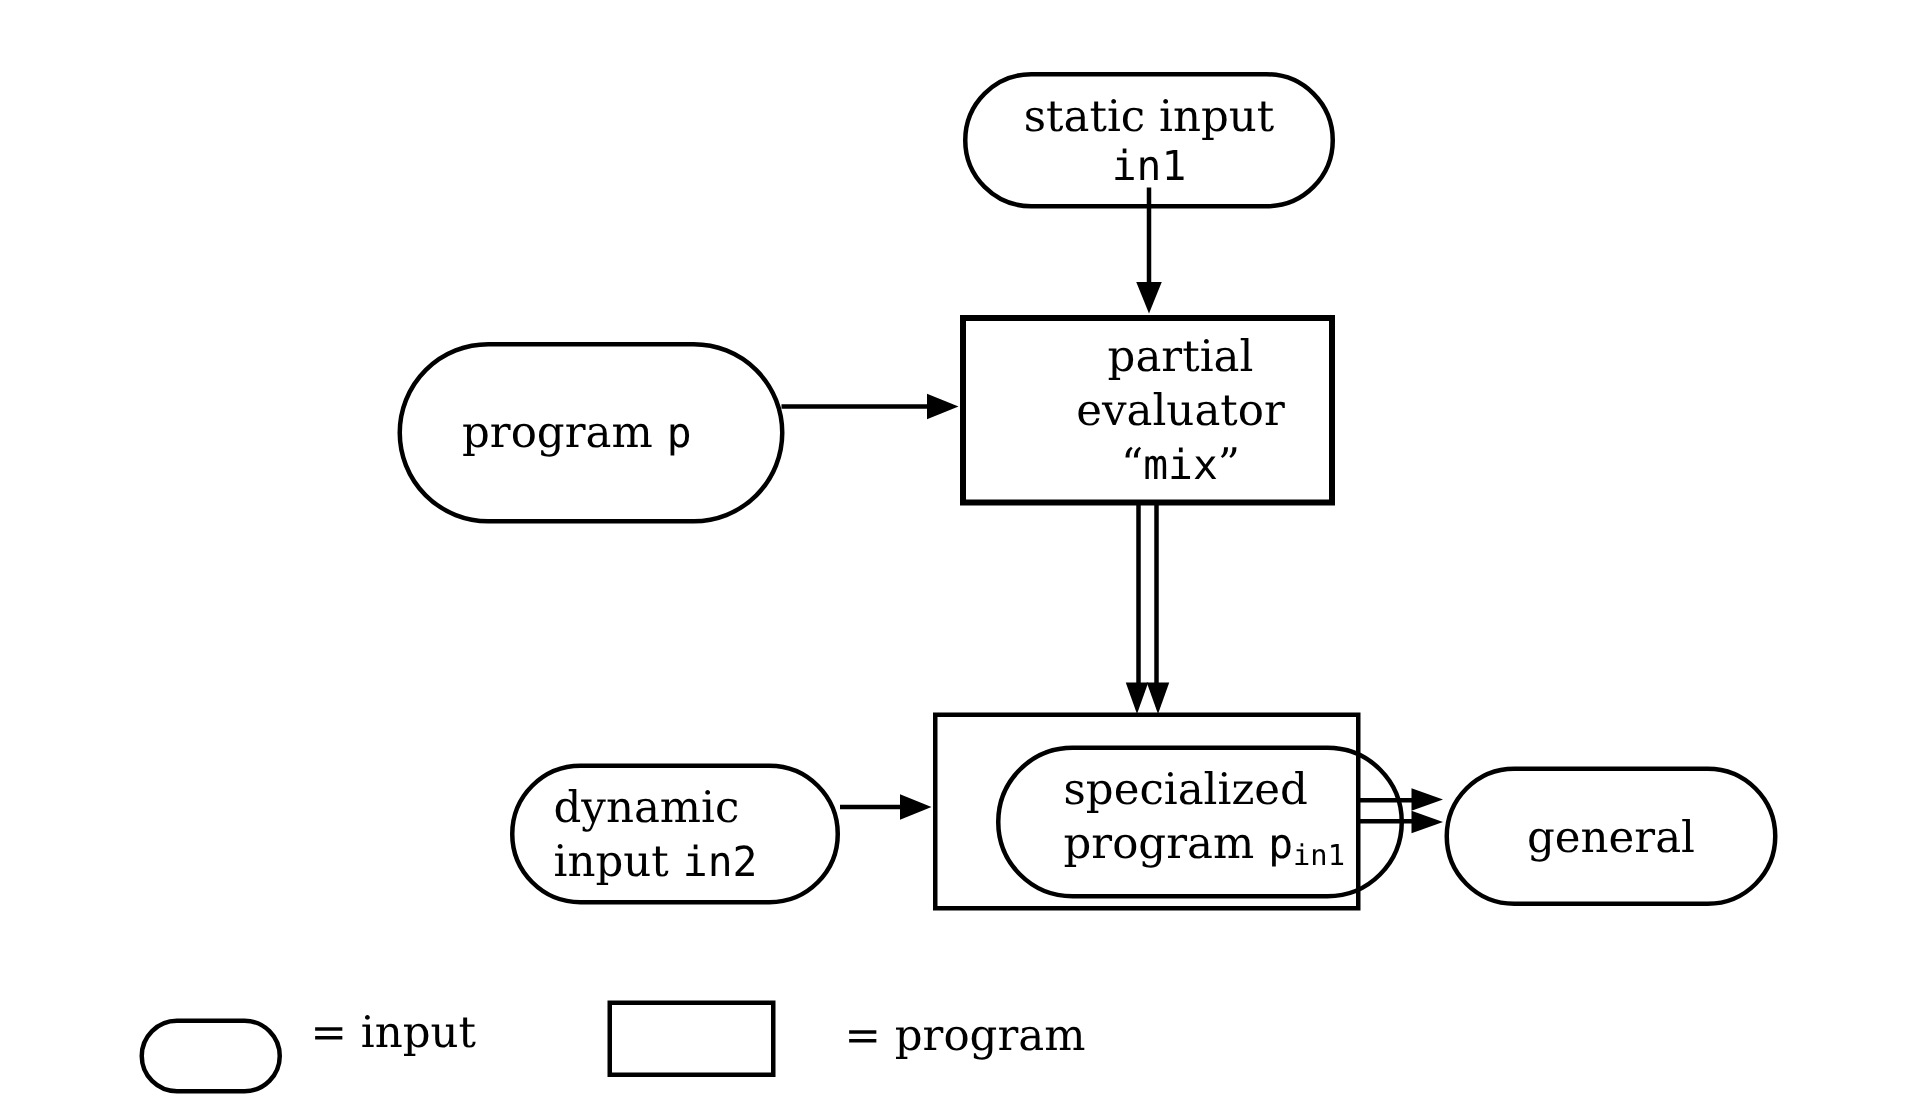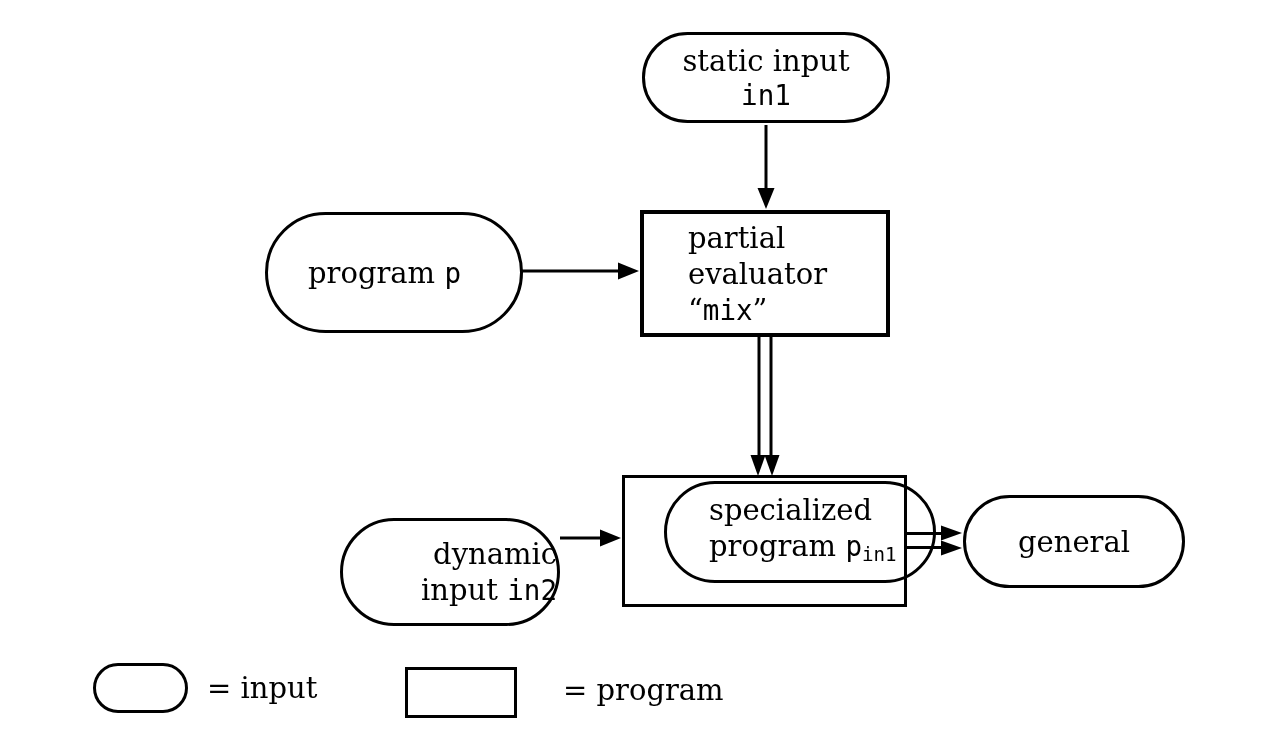--- a/index.html
+++ b/index.html
@@ -29,21 +29,21 @@
   .arrows line { stroke: #000; stroke-width: 3; }
   .arrows polygon { fill: #000; stroke: none; }
   .node {
     position: absolute;
     box-sizing: border-box;
     border: 3px solid #000;
     display: flex;
     flex-direction: column;
     justify-content: center;
   }
-  .stadium { border-radius: 999px; }
+  .stadium { border-radius: 999px; margin-top: 16px; }
   .rect { border-radius: 0; }
   .center { text-align: center; }
   .tline { white-space: nowrap; }
   .mono {
     font-family: "DejaVu Sans Mono", monospace;
     font-size: 0.95em;
   }
   .gap-left { margin-left: 0.34em; }
   .sub {
     font-size: 0.66em;
@@ -100,33 +100,33 @@
 
   <div class="node stadium center" style="left:642px; top:32px; width:248px; height:91px; line-height:34px;">
     <div class="tline">static input</div>
     <div class="tline mono">in1</div>
   </div>
 
   <div class="node stadium" style="left:265px; top:212px; width:258px; height:121px; padding-left:40px;">
     <div class="tline"><span>program</span><span class="mono gap-left">p</span></div>
   </div>
 
-  <div class="node rect mix-box" style="left:640px; top:210px; width:250px; height:127px; padding-left:44px;">
+  <div class="node rect mix-box" style="left:640px; top:210px; width:250px; height:127px; padding-left:44px;text-align:center;">
     <div class="tline">partial</div>
     <div class="tline">evaluator</div>
     <div class="tline"><span>“</span><span class="mono">mix</span><span>”</span></div>
   </div>
 
   <div class="outer-rect" style="left:622px; top:475px; width:285px; height:132px;"></div>
   <div class="node stadium" style="left:664px; top:481px; width:272px; height:102px; padding-left:42px; background:transparent;">
     <div class="tline">specialized</div>
     <div class="tline"><span>program</span><span class="mono gap-left">p</span><span class="mono sub">in1</span></div>
   </div>
 
-  <div class="node stadium" style="left:340px; top:518px; width:220px; height:108px; padding-left:26px;align-items:flex-end;">
+  <div class="node stadium" style="left:340px; top:493px; width:220px; height:94px; padding-left:26px;">
     <div class="tline">dynamic</div>
     <div class="tline"><span>input</span><span class="mono gap-left">in2</span></div>
   </div>
 
   <div class="node stadium center" style="left:963px; top:495px; width:222px; height:93px;">
     <div class="tline">general</div>
   </div>
 
   <div class="node stadium" style="left:93px; top:663px; width:95px; height:50px;"></div>
   <div class="legend-label" style="left:207px; top:670px;">= input</div>

